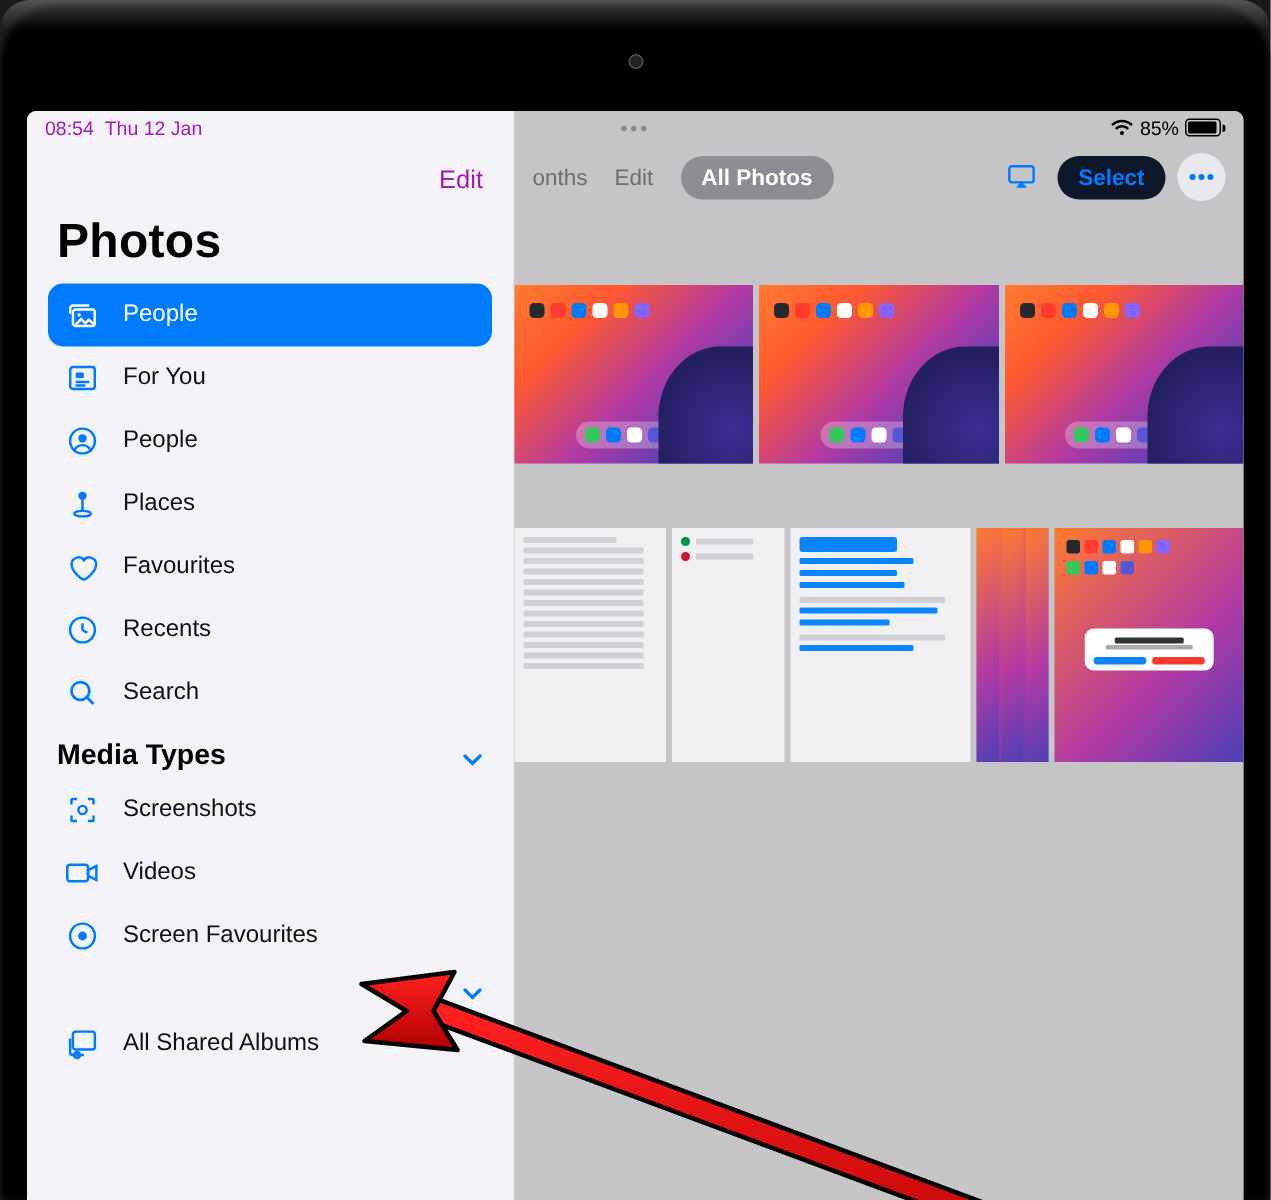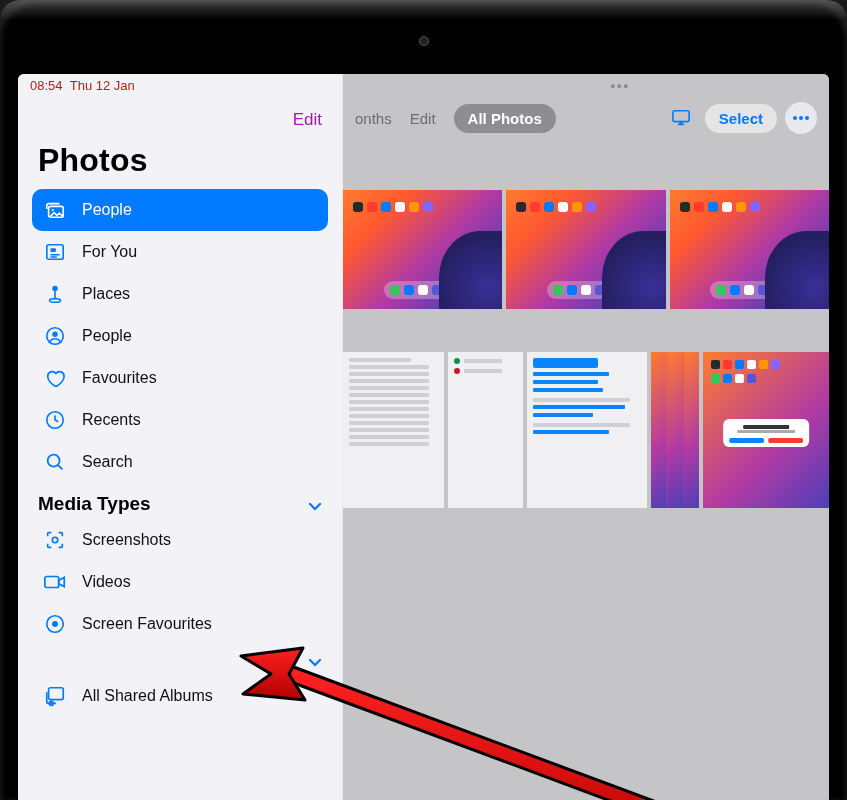--- a/index.html
+++ b/index.html
@@ -2,21 +2,21 @@
 <html><head>
 <meta charset="utf-8">
 <style>
 * { margin: 0; padding: 0; box-sizing: border-box; font-family: -apple-system, BlinkMacSystemFont, "Segoe UI", Helvetica, Arial, sans-serif; }
 body { background: #1a1a1a; display: flex; justify-content: center; align-items: flex-start; }
 .device-frame { width: 847px; height: 800px; background: #000; border-radius: 38px 38px 0 0; padding: 18px 18px 0 18px; position: relative; box-shadow: inset 0 2px 6px rgba(255,255,255,.15); }
 .device-frame::after { content: ""; position: absolute; left: 0; right: 0; top: 0; height: 20px; border-radius: 38px 38px 0 0; background: linear-gradient(180deg, rgba(255,255,255,.25), rgba(255,255,255,0)); pointer-events: none; }
 .camera-dot { position: absolute; top: 36px; left: 50%; transform: translateX(-50%); width: 10px; height: 10px; background: #222; border-radius: 50%; border: 1px solid #555; }
 .screen { width: 100%; height: 100%; background: #c5c5c7; border-radius: 6px 6px 0 0; overflow: hidden; position: relative; margin-top: 56px; }
 .status-bar { position: absolute; top: 0; left: 0; right: 0; height: 22px; display: flex; align-items: center; font-size: 13px; font-weight: 500; padding: 0 12px; z-index: 10; }
-.status-bar .left { flex: 1; text-align: left; color: #b91c1c; }
+.status-bar .left { flex: 1; text-align: left; color: #a21caf; }
 .status-bar .middle { flex: 1; text-align: center; color: #888; letter-spacing: 2px; font-weight: 700; }
 .status-bar .right { flex: 1; text-align: right; color: #000; display: flex; justify-content: flex-end; align-items: center; gap: 4px; }
 .status-bar .wifi { width: 16px; height: 12px; }
 .battery { display: inline-flex; align-items: center; gap: 1px; }
 .battery-body { width: 24px; height: 12px; border: 1px solid #000; border-radius: 3px; position: relative; }
 .battery-fill { position: absolute; left: 1px; top: 1px; bottom: 1px; width: 85%; background: #000; border-radius: 1px; }
 .battery-cap { width: 2px; height: 5px; background: #000; border-radius: 0 2px 2px 0; }
 
 .content { position: absolute; top: 0; left: 0; right: 0; bottom: 0; display: flex; }
 .sidebar { width: 325px; background: #f2f2f7; padding: 36px 14px 0 14px; border-right: 1px solid rgba(0,0,0,.04); }
@@ -29,21 +29,21 @@
 .side-item .icon { width: 26px; display: flex; justify-content: center; color: #007aff; }
 .side-item.active { background: #007aff; color: #fff; }
 .side-item.active .icon { color: #fff; }
 
 .main { flex: 1; background: #c5c5c7; position: relative; }
 .toolbar { position: absolute; top: 28px; left: 0; right: 0; display: flex; align-items: center; padding: 0 12px; gap: 8px; }
 .seg-group { display: flex; gap: 18px; align-items: center; }
 .seg-txt { color: #6d6d72; font-size: 15px; }
 .seg-pill { background: #8d8d92; color: #fff; padding: 6px 14px; border-radius: 18px; font-size: 15px; font-weight: 600; }
 .toolbar .spacer { flex: 1; }
-.select-btn { background: #e5e5e5; color: #007aff; border: none; border-radius: 16px; padding: 6px 14px; font-size: 15px; font-weight: 600; cursor: pointer; }
+.select-btn { background: #0f172a; color: #007aff; border: none; border-radius: 16px; padding: 6px 14px; font-size: 15px; font-weight: 600; cursor: pointer; }
 .icon-btn { width: 32px; height: 32px; border-radius: 16px; display: flex; align-items: center; justify-content: center; color: #007aff; cursor: pointer; }
 .icon-btn.circled { background: #e9e9ed; }
 .grid { position: absolute; top: 116px; left: 0; right: 0; display: grid; grid-template-columns: repeat(3,1fr); gap: 4px; }
 .thumb { aspect-ratio: 4/3; background: linear-gradient(135deg,#ff7b2e 0%, #ff5830 25%, #b23aa3 55%, #4c3fb8 85%); position: relative; overflow: hidden; }
 .thumb::after{ content:""; position:absolute; right:-12%; bottom:-12%; width:52%; height:78%; border-radius:50% 0 0 0; background: radial-gradient(circle at 60% 60%, #3a2f96, #241f60 70%);} 
 .thumb .dock { position:absolute; bottom:10px; left:50%; transform:translateX(-50%); display:flex; gap:4px; background:rgba(255,255,255,.28); padding:4px 6px; border-radius:10px; }
 .thumb .dock span,.thumb .approw span{ width:10px; height:10px; border-radius:3px; display:block;}
 .thumb .approw{ position:absolute; top:12px; left:10px; display:flex; gap:4px;}
 .a1{background:#34c759}.a2{background:#ff9500}.a3{background:#007aff}.a4{background:#ff3b30}.a5{background:#8664ff}.a6{background:#26292e}.a7{background:#fff}.a8{background:#5856d6}
 .row2 { position: absolute; top: 278px; left:0; right:0; height:156px; display:grid; grid-template-columns:.8fr .6fr .95fr .38fr 1fr; gap:4px;}
@@ -72,20 +72,32 @@
 
 <div class="device-frame">
   <div class="camera-dot"></div>
   <div class="screen">
 
     <div class="status-bar">
       <div class="left">
         <span>08:54</span>&nbsp;&nbsp;<span>Thu 12 Jan</span>
       </div>
       <div class="middle">•••</div>
+      <div class="right">
+        <svg class="wifi" viewBox="0 0 24 18">
+            <path d="M12 16.5a2 2 0 100-4 2 2 0 000 4zm-5.3-5.3a7.5 7.5 0 0110.6 0l1.8-1.8a10 10 0 00-14.2 0l1.8 1.8zM3 7.5a12.7 12.7 0 0118 0l1.8-1.8a15.2 15.2 0 00-21.6 0L3 7.5z" fill="#000"></path>
+          </svg>
+        <span>85%</span>
+        <span class="battery">
+          <span class="battery-body">
+              <span class="battery-fill"></span>
+            </span>
+            <span class="battery-cap"></span>
+        </span>
+      </div>
     </div>
 
     <div class="content">
 
       <aside class="sidebar">
         <div class="sidebar-header">
           <button class="edit-btn">Edit</button>
         </div>
         <h1 class="sidebar-title">Photos</h1>
 
@@ -106,36 +118,36 @@
                 <rect x="3" y="3" width="18" height="16" rx="2"></rect>
                 <rect x="7" y="7" width="6" height="4" rx="1" fill="currentColor" stroke="none"></rect>
                 <path d="M7 14h10M7 16.5h7"></path>
               </svg>
           </span>
           <span>For You</span>
         </div>
         <div class="side-item">
           <span class="icon">
             <svg width="22" height="22" viewBox="0 0 24 24" fill="none" stroke="currentColor" stroke-width="1.8">
+                <circle cx="12" cy="12" r="9"></circle>
+                <circle cx="12" cy="10" r="3" fill="currentColor" stroke="none"></circle>
+                <path d="M6 19c1.2-2.6 3.5-4 6-4s4.8 1.4 6 4" stroke-linecap="round"></path>
+              </svg>
+          </span>
+          <span>People</span>
+        </div>
+        <div class="side-item">
+          <span class="icon">
+            <svg width="22" height="22" viewBox="0 0 24 24" fill="none" stroke="currentColor" stroke-width="1.8">
                 <circle cx="12" cy="6" r="3" fill="currentColor" stroke="none"></circle>
                 <path d="M12 9v8"></path>
                 <ellipse cx="12" cy="19" rx="6" ry="2"></ellipse>
               </svg>
           </span>
           <span>Places</span>
-        </div>
-        <div class="side-item">
-          <span class="icon">
-            <svg width="22" height="22" viewBox="0 0 24 24" fill="none" stroke="currentColor" stroke-width="1.8">
-                <circle cx="12" cy="12" r="9"></circle>
-                <circle cx="12" cy="10" r="3" fill="currentColor" stroke="none"></circle>
-                <path d="M6 19c1.2-2.6 3.5-4 6-4s4.8 1.4 6 4" stroke-linecap="round"></path>
-              </svg>
-          </span>
-          <span>People</span>
         </div>
         <div class="side-item">
           <span class="icon">
             <svg width="22" height="20" viewBox="0 0 24 22" fill="none" stroke="currentColor" stroke-width="1.8">
                 <path d="M12 20s-8-5.1-8-11a5 5 0 019-3 5 5 0 019 3c0 5.9-8 11-8 11z"></path>
               </svg>
           </span>
           <span>Favourites</span>
         </div>
         <div class="side-item">

